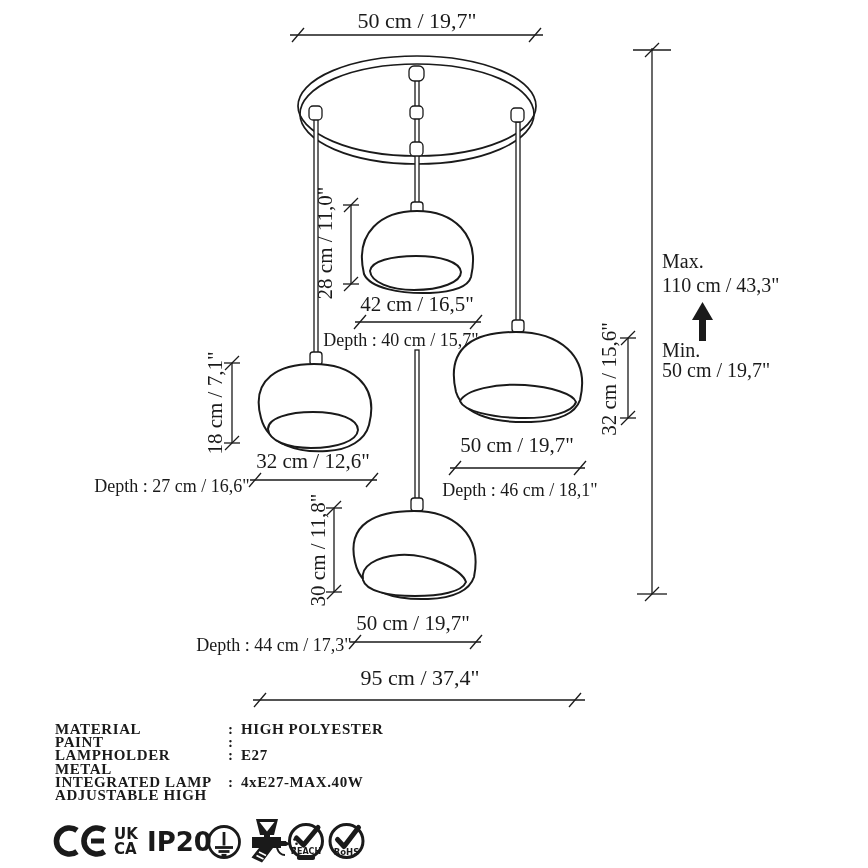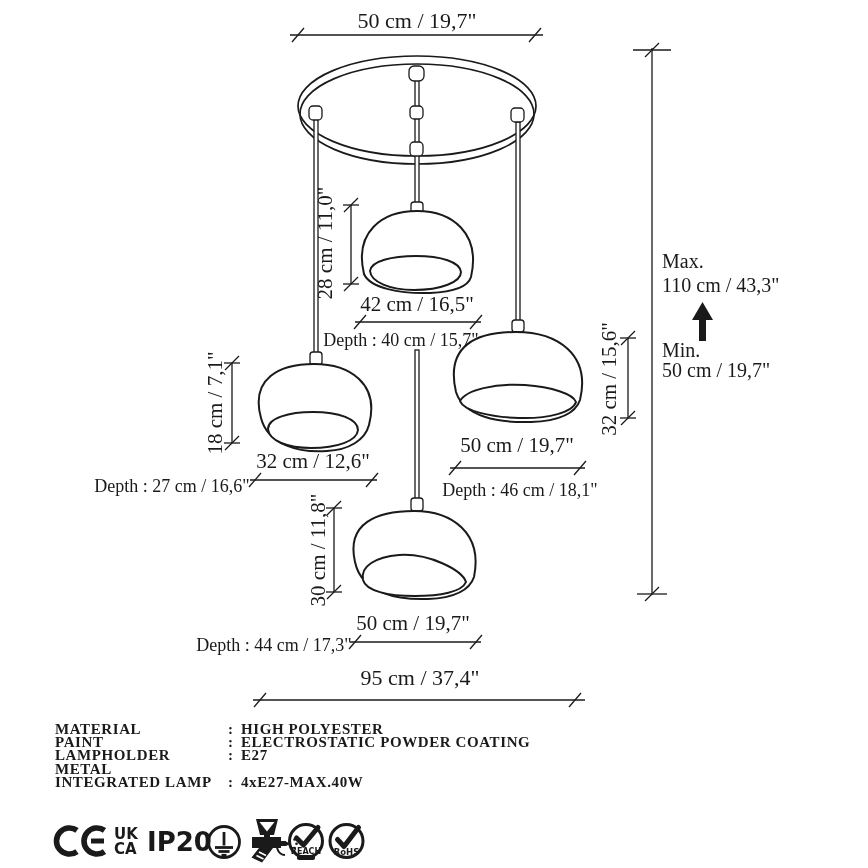--- a/index.html
+++ b/index.html
@@ -184,31 +184,35 @@
   
   <div id="specs">
     <div class="spec-row">
       <span class="spec-label">MATERIAL</span>
         <span class="spec-sep">:</span>
         <span class="spec-value">HIGH POLYESTER</span>
     </div>
     <div class="spec-row">
       <span class="spec-label">PAINT</span>
         <span class="spec-sep">:</span>
-        <span class="spec-value">ELECTROSTATIC POWDER COATING</span>
     </div>
     <div class="spec-row">
       <span class="spec-label">LAMPHOLDER METAL</span>
         <span class="spec-sep">:</span>
         <span class="spec-value">E27</span>
     </div>
     <div class="spec-row">
       <span class="spec-label">INTEGRATED LAMP</span>
         <span class="spec-sep">:</span>
         <span class="spec-value">4xE27-MAX.40W</span>
+    </div>
+    <div class="spec-row">
+      <span class="spec-label">ADJUSTABLE HIGH</span>
+        <span class="spec-sep"></span>
+        <span class="spec-value"></span>
     </div>
   </div>
 
   
   
 
   
   <svg id="badges" width="330" height="54" viewBox="0 0 330 54">
 
     <g stroke="#1a1a1a" fill="none" stroke-width="5.6">

